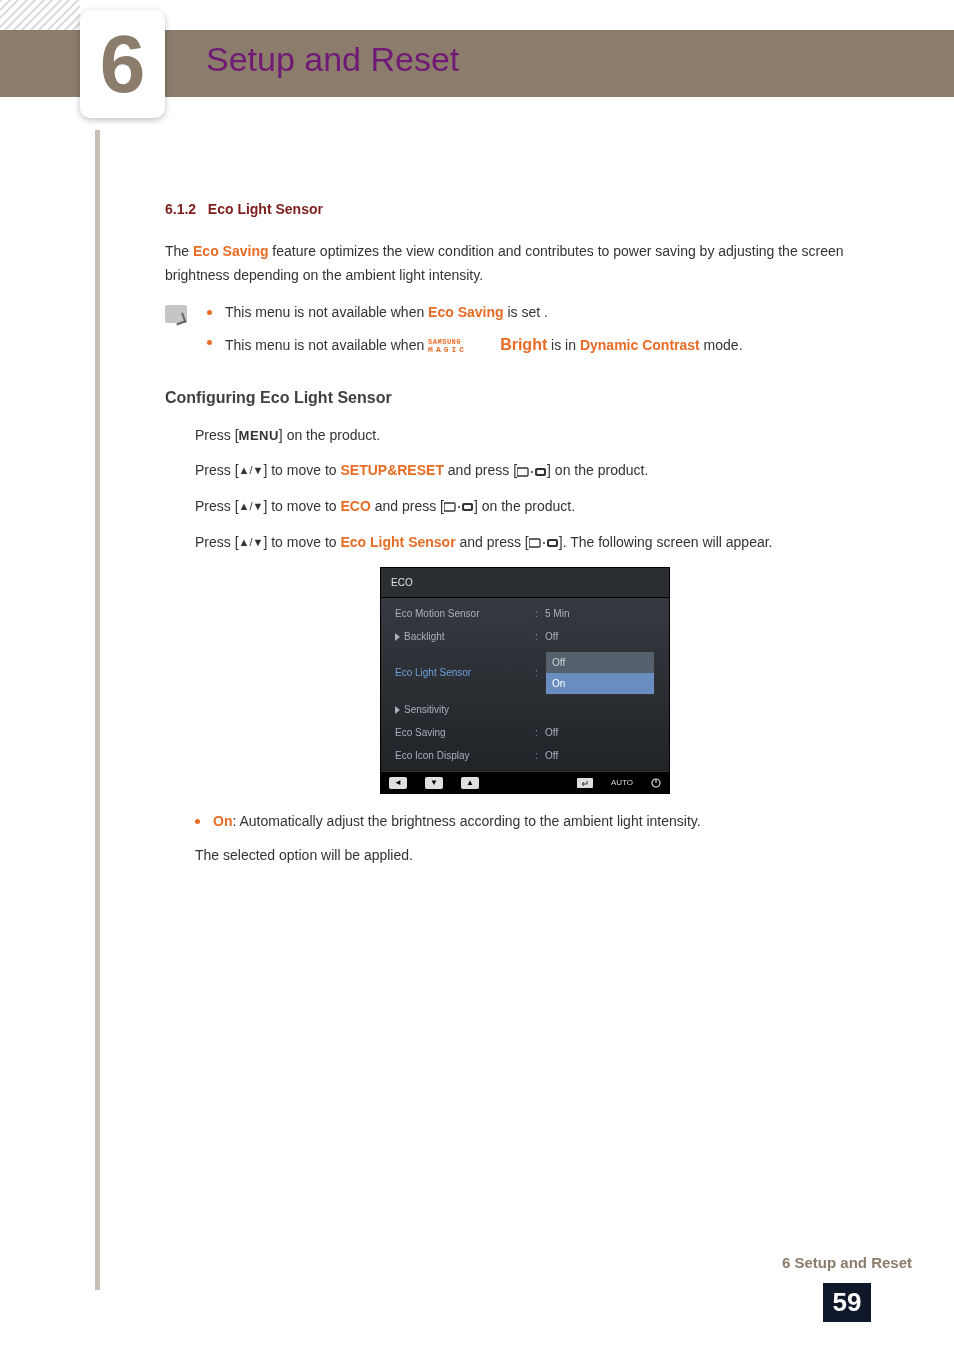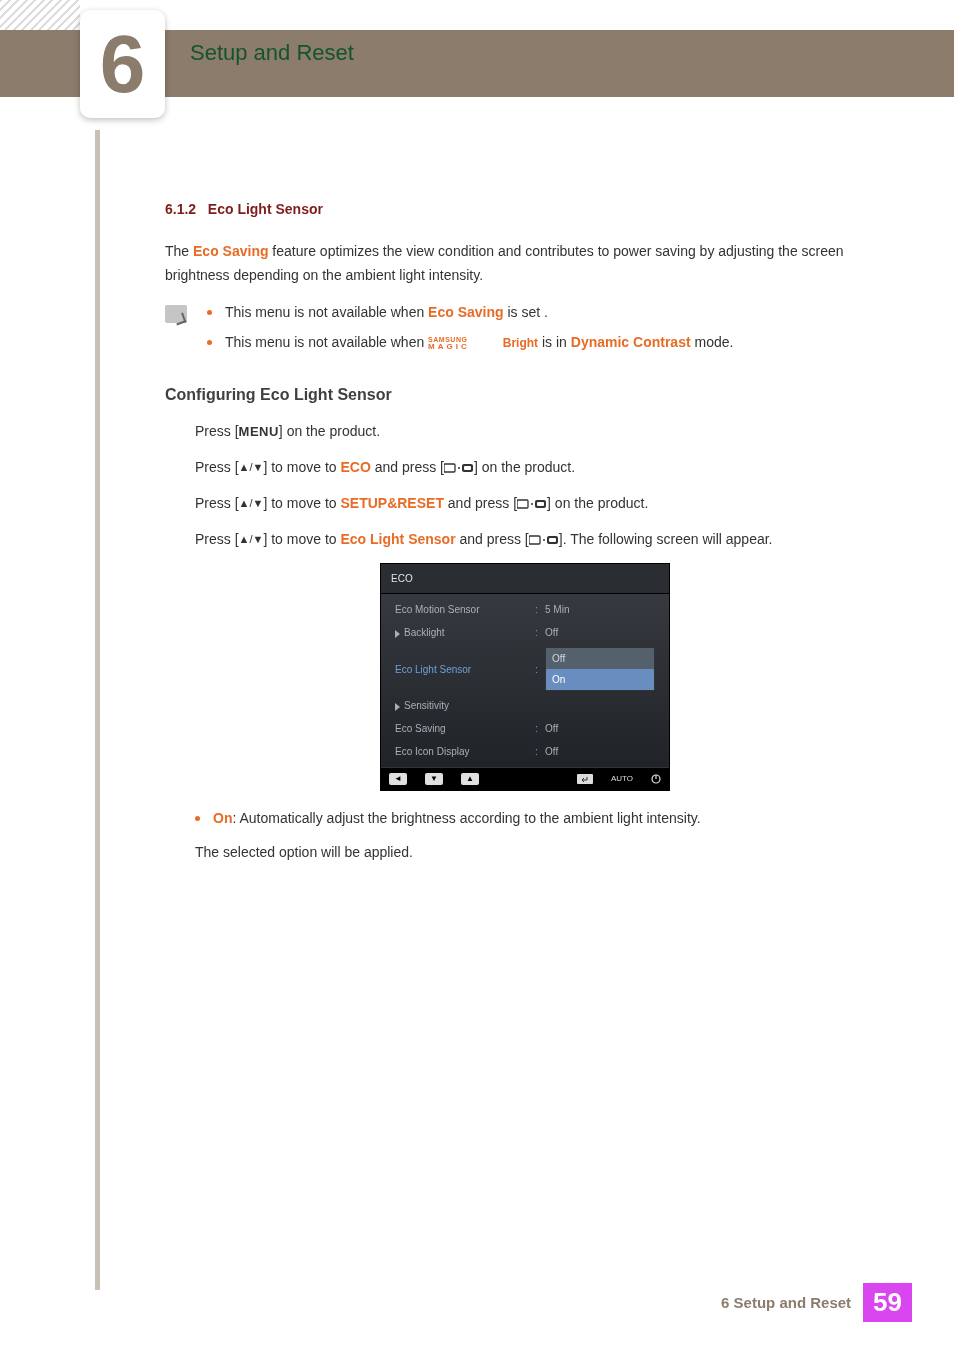--- a/index.html
+++ b/index.html
@@ -43,23 +43,23 @@
   }
   .chapter-number {
     font-size: 82px;
     font-weight: bold;
     color: #8b7c6c;
     line-height: 1;
   }
   .chapter-title {
     position: absolute;
     top: 40px;
-    left: 190px;
-    font-size: 22px;
-    color: #14532d;
+    left: 206px;
+    font-size: 34px;
+    color: #701a75;
     z-index: 2;
   }
   .content {
     position: absolute;
     top: 190px;
     left: 165px;
     width: 720px;
     font-size: 14px;
     line-height: 1.7;
   }
@@ -100,24 +100,25 @@
     content: "";
     position: absolute;
     left: 0; top: 9px;
     width: 5px; height: 5px;
     background: #e86c25;
     border-radius: 50%;
   }
   .magic-bright {
     display: inline-block;
     vertical-align: middle;
+    font-family: Liberation Mono, monospace;
   }
   .magic-top { font-size: 7px; color: #e86c25; font-weight: bold; letter-spacing: 0.5px; display:block; line-height:1; }
   .magic-bot { font-size: 8px; color: #e86c25; font-weight: bold; letter-spacing: 3px; display:block; line-height:1; }
-  .magic-right { font-size: 12px; color: #e86c25; font-weight: bold; padding-left: 33px; }
+  .magic-right { font-size: 16px; color: #e86c25; font-weight: bold; padding-left: 33px; }
   .sub-heading {
     color: #404040;
     font-size: 16px;
     font-weight: bold;
     margin: 20px 0 12px 0;
   }
   .steps { padding-left: 30px; }
   .steps div { margin-bottom: 12px; }
   .btn-icon {
     display: inline-block;
@@ -186,24 +187,25 @@
     height: 1160px;
     background: #c9c0b5;
   }
   .footer {
     position: absolute;
     bottom: 28px;
     right: 42px;
     display: flex;
     align-items: center;
     gap: 12px;
+    flex-direction: column;
   }
   .footer-text { color: #8b7c6c; font-size: 15px; font-weight: bold; }
   .footer-num {
-    background: #d946ef;
+    background: #0f172a;
     color: #fff;
     font-size: 26px;
     font-weight: bold;
     padding: 4px 10px;
   }
   svg.inline-icon { vertical-align: middle; }
 </style>
 </head>
 <body>
 
@@ -239,29 +241,29 @@
     </ul>
   </div>
 
   <div class="sub-heading">Configuring Eco Light Sensor</div>
 
   <div class="steps">
     <div>
       <span>Press [</span><span class="menu-word">MENU</span><span>] on the product.</span>
     </div>
     <div>
-      <span>Press [</span><span class="btn-icon">▲/▼</span><span>] to move to </span><span class="strong-orange">ECO</span><span> and press [</span><svg class="inline-icon" width="30" height="12" viewBox="0 0 30 12">
+      <span>Press [</span><span class="btn-icon">▲/▼</span><span>] to move to </span><span class="strong-orange">SETUP&amp;RESET</span><span> and press [</span><svg class="inline-icon" width="30" height="12" viewBox="0 0 30 12">
           <rect x="0" y="2" width="11" height="8" rx="1" fill="none" stroke="#333" stroke-width="1.3"></rect>
           <path d="M14 6 L16 6" stroke="#333" stroke-width="1.3"></path>
           <rect x="18" y="2" width="11" height="8" rx="2" fill="#333"></rect>
           <rect x="20" y="4" width="7" height="4" rx="1" fill="#fff"></rect>
         </svg><span>] on the product.</span>
     </div>
     <div>
-      <span>Press [</span><span class="btn-icon">▲/▼</span><span>] to move to </span><span class="strong-orange">SETUP&amp;RESET</span><span> and press [</span><svg class="inline-icon" width="30" height="12" viewBox="0 0 30 12">
+      <span>Press [</span><span class="btn-icon">▲/▼</span><span>] to move to </span><span class="strong-orange">ECO</span><span> and press [</span><svg class="inline-icon" width="30" height="12" viewBox="0 0 30 12">
           <rect x="0" y="2" width="11" height="8" rx="1" fill="none" stroke="#333" stroke-width="1.3"></rect>
           <path d="M14 6 L16 6" stroke="#333" stroke-width="1.3"></path>
           <rect x="18" y="2" width="11" height="8" rx="2" fill="#333"></rect>
           <rect x="20" y="4" width="7" height="4" rx="1" fill="#fff"></rect>
         </svg><span>] on the product.</span>
     </div>
     <div>
       <span>Press [</span><span class="btn-icon">▲/▼</span><span>] to move to </span><span class="strong-orange">Eco Light Sensor</span><span> and press [</span><svg class="inline-icon" width="30" height="12" viewBox="0 0 30 12">
           <rect x="0" y="2" width="11" height="8" rx="1" fill="none" stroke="#333" stroke-width="1.3"></rect>
           <path d="M14 6 L16 6" stroke="#333" stroke-width="1.3"></path>

